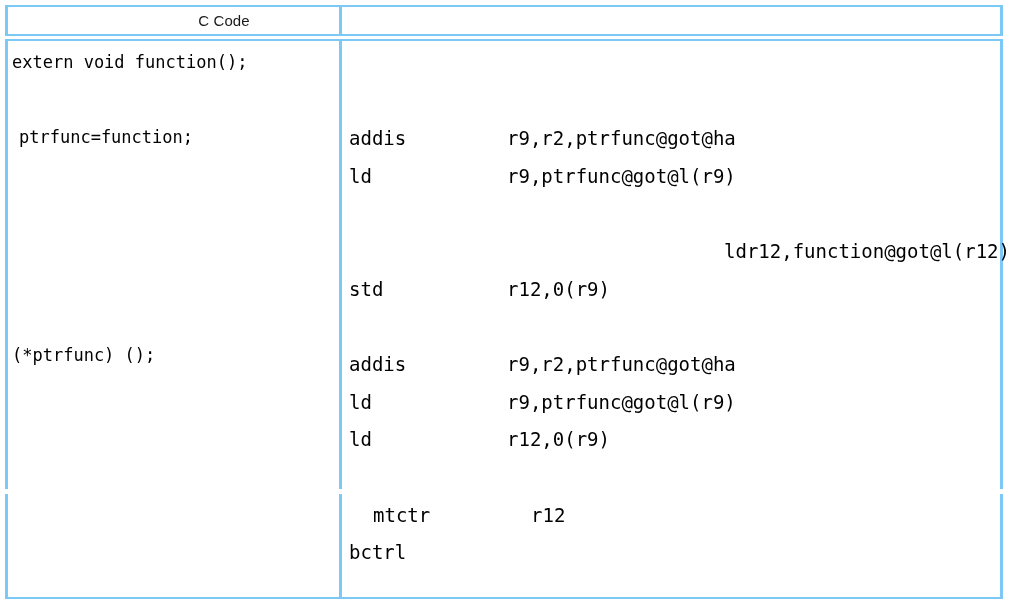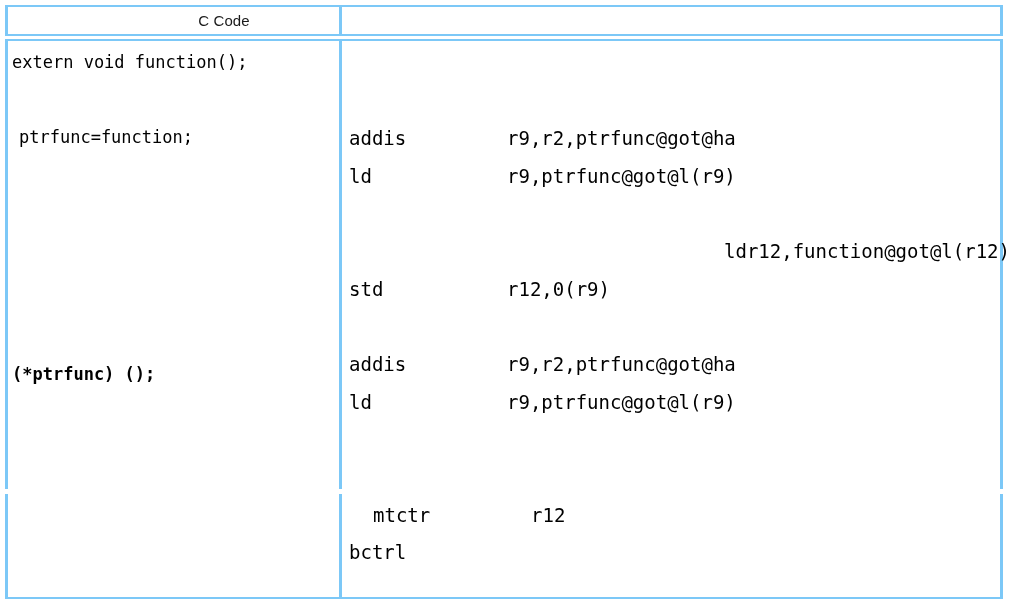--- a/index.html
+++ b/index.html
@@ -134,28 +134,29 @@
     <div class="rule v" style="left:995px; top:489px; height:105px;"></div>
 
     <div class="header-row">
       <div class="header-cell c-col">C Code</div>
     </div>
 
     <div class="body-area">
       <div class="col-c" id="c-col">
           <div class="code-line" style="left: 7px; top: 14px;">extern void function();</div>
           <div class="code-line" style="left: 14px; top: 89px;">ptrfunc=function;</div>
-          <div class="code-line" style="left: 7px; top: 326px; font-weight: bold;">(*ptrfunc) ();</div>
+          <div class="code-line" style="left: 7px; top: 307px;">(*ptrfunc) ();</div>
         </div>
       <div class="col-asm" id="asm-col">
           <div class="asm-line" style="top: 89px;"><span class="asm-mnem">addis</span><span class="asm-ops">r9,r2,ptrfunc@got@ha</span></div>
           <div class="asm-line" style="top: 127px;"><span class="asm-mnem">ld</span><span class="asm-ops">r9,ptrfunc@got@l(r9)</span></div>
           <div class="asm-line" style="top: 202px; text-align: right;"><span class="asm-mnem">ld</span><span class="asm-ops">r12,function@got@l(r12)</span></div>
           <div class="asm-line" style="top: 240px;"><span class="asm-mnem">std</span><span class="asm-ops">r12,0(r9)</span></div>
           <div class="asm-line" style="top: 315px;"><span class="asm-mnem">addis</span><span class="asm-ops">r9,r2,ptrfunc@got@ha</span></div>
           <div class="asm-line" style="top: 353px;"><span class="asm-mnem">ld</span><span class="asm-ops">r9,ptrfunc@got@l(r9)</span></div>
+          <div class="asm-line" style="top: 390px;"><span class="asm-mnem">ld</span><span class="asm-ops">r12,0(r9)</span></div>
           <div class="asm-line" style="top: 466px; margin-left: 24px;"><span class="asm-mnem">mtctr</span><span class="asm-ops">r12</span></div>
           <div class="asm-line" style="top: 503px;"><span class="asm-mnem">bctrl</span><span class="asm-ops"></span></div>
         </div>
     </div>
 
   </div>
 </div>
 
 </body></html>

